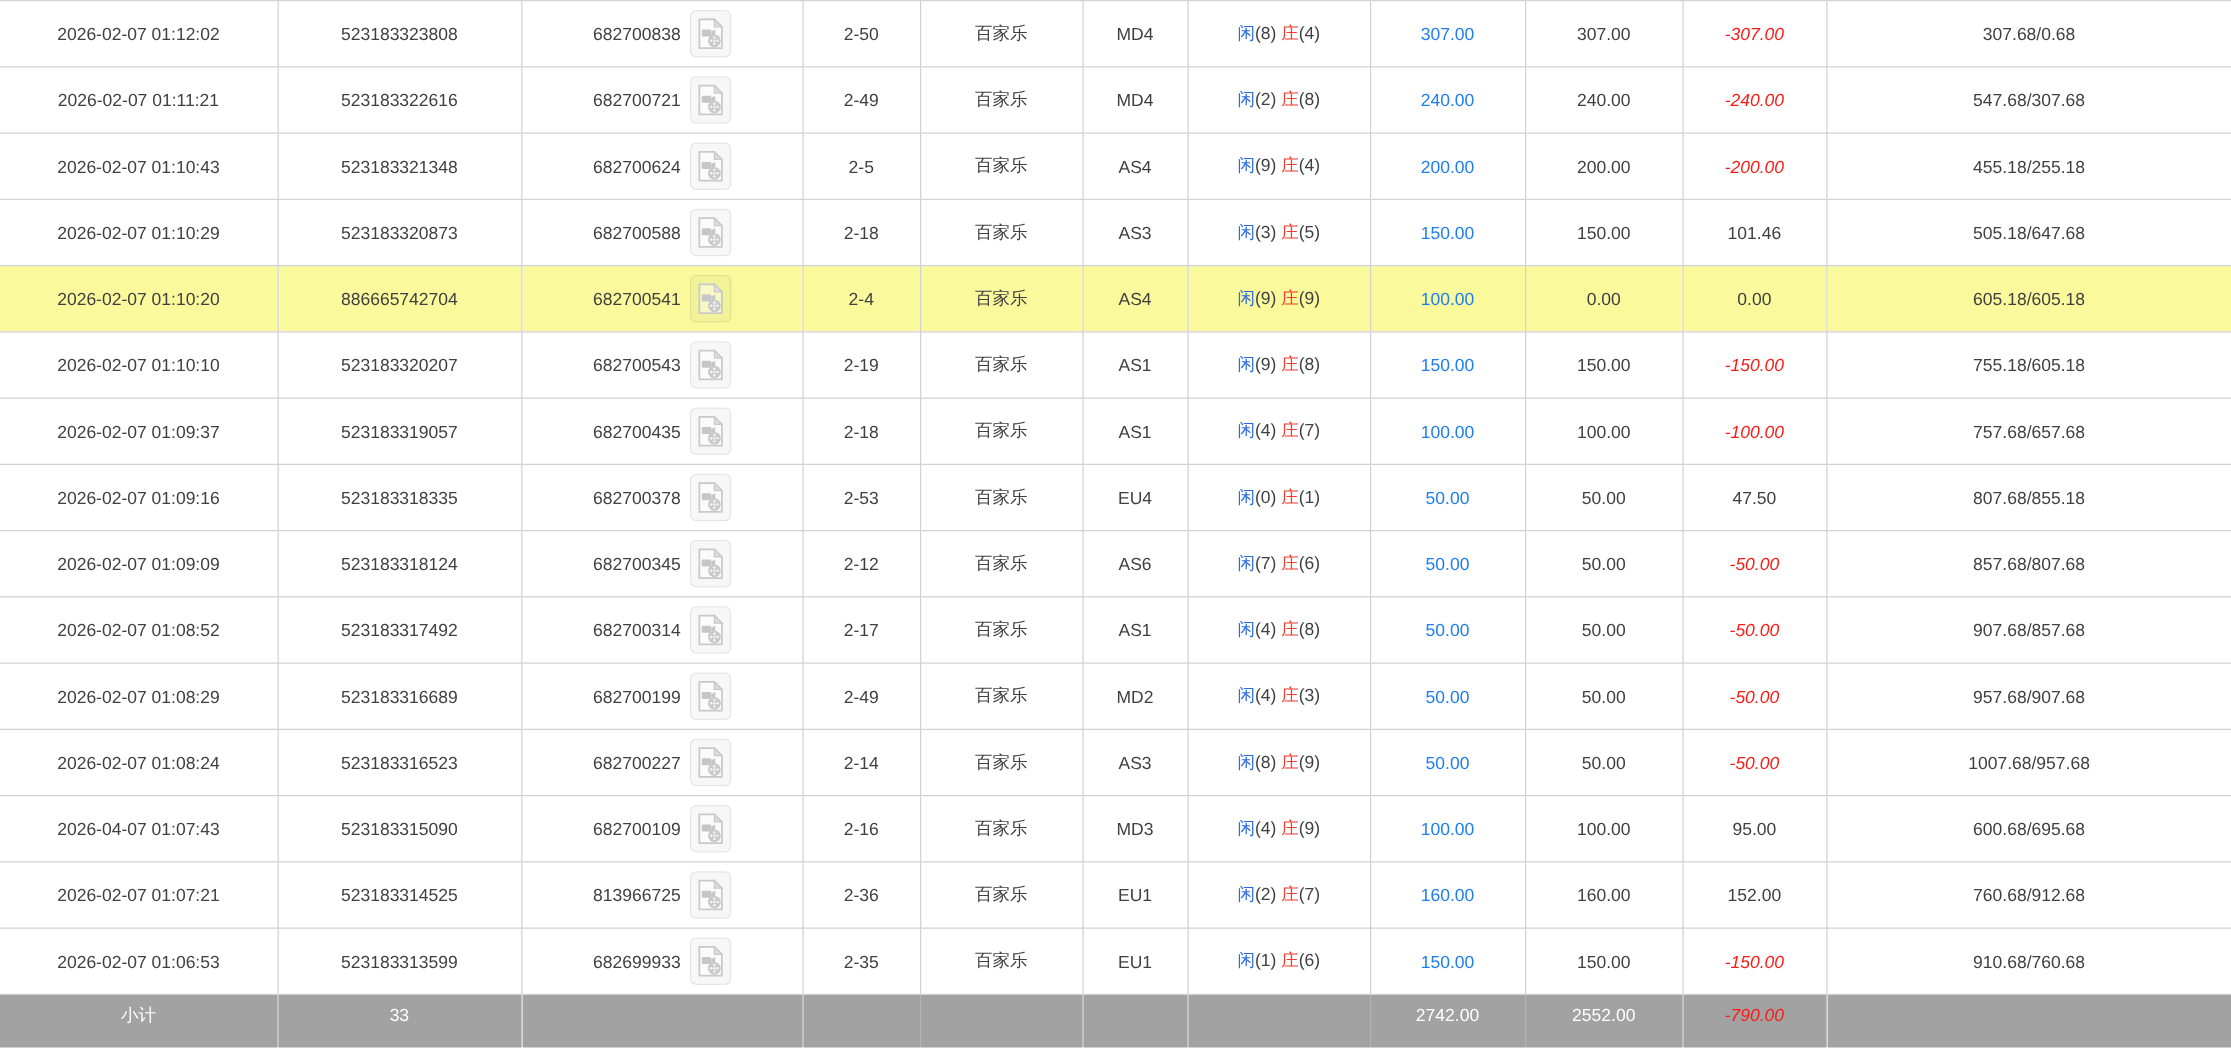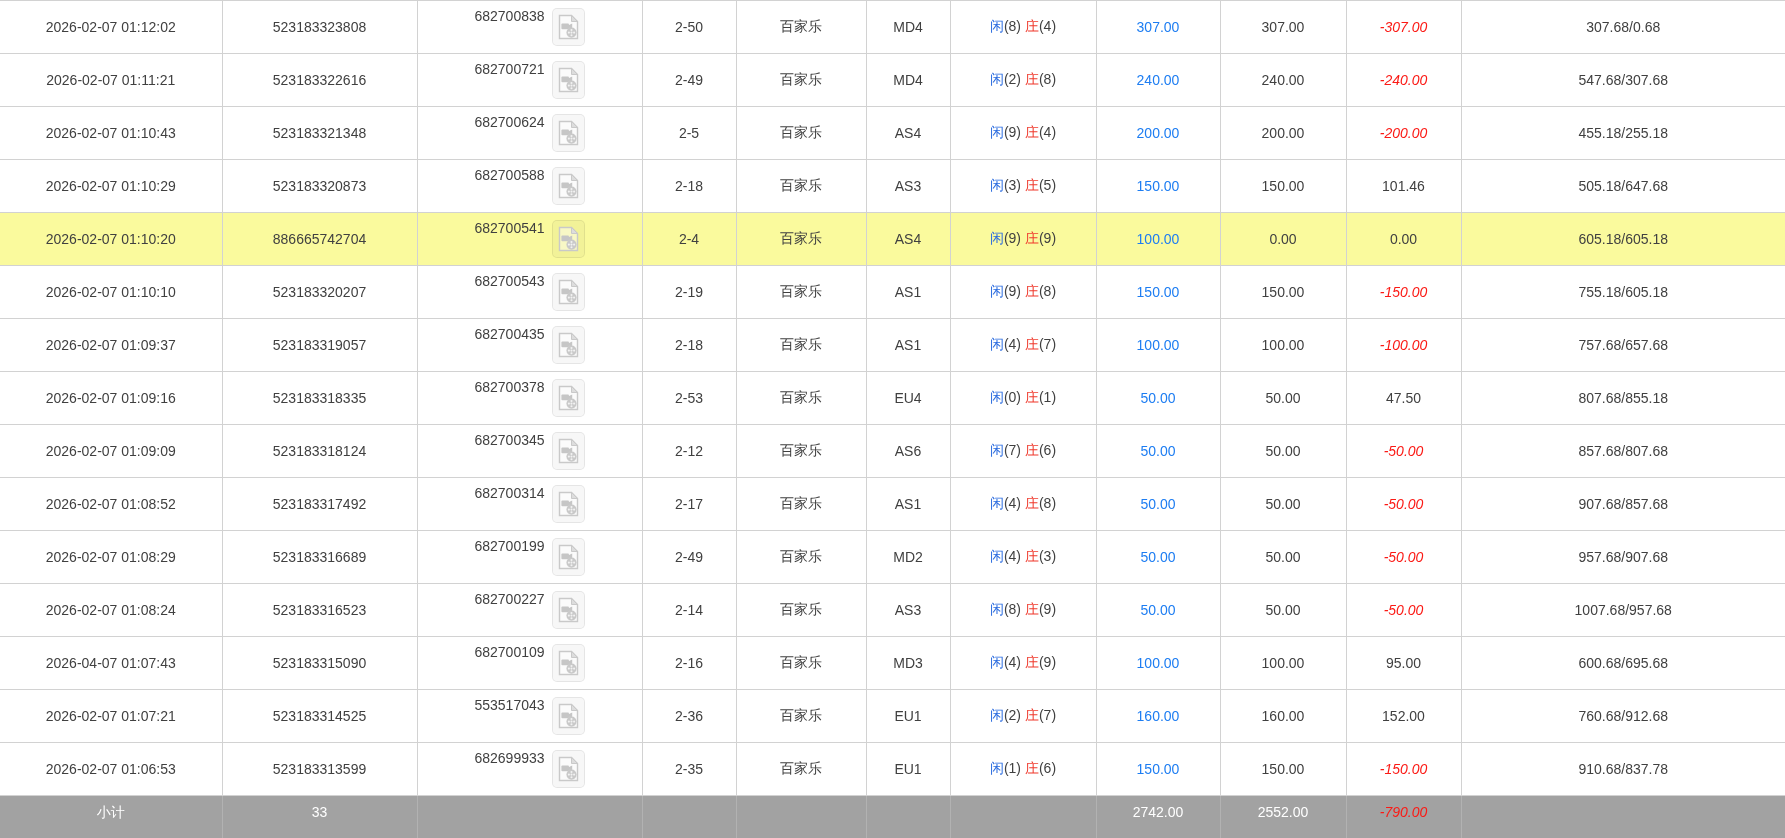--- a/index.html
+++ b/index.html
@@ -12,21 +12,21 @@
     text-align:center; vertical-align:middle;
     white-space:nowrap; overflow:hidden; padding:0;
   }
   td:first-child { border-left:none; }
   td:last-child  { border-right:none; }
   tr.highlight td { background:var(--highlight-yellow,#fafa9d);margin-left:20px; }
   .amt-blue { color:var(--bet-amount-blue,#1d7df2); }
   .p-label  { color:var(--player-blue,#2a6bdf); }
   .b-label  { color:var(--banker-red,#ef3a2d); }
   td.neg    { color:var(--negative-red,#fb1a15);font-style:italic; }
-  .round-inner { display:flex; align-items:flex-start; justify-content:center; gap:7px; }
+  .round-inner { display:flex; align-items:center; justify-content:center; gap:7px; }
   .video-btn {
     width:33px; height:38px; border-radius:5px;
     background:rgba(0,0,0,0.033); border:1px solid rgba(0,0,0,0.075);
     display:flex; align-items:center; justify-content:center; cursor:pointer;
   }
   tfoot tr { height:53px; }
   tfoot td {
     background:var(--summary-bg-gray,#a2a2a2); color:#fff;
     border-color:#b2b2b2; vertical-align:top; padding-top:8px;
   }
@@ -451,21 +451,21 @@
     <td class="amt-blue">100.00</td>
     <td>100.00</td>
     <td>95.00</td>
     <td>600.68/695.68</td>
   </tr>
       <tr>
     <td>2026-02-07 01:07:21</td>
     <td>523183314525</td>
     <td>
       <div class="round-inner">
-        <span>553517043</span>
+        <span>813966725</span>
         <span class="video-btn">
           <svg width="21" height="26" viewBox="0 0 21 26">
             <path d="M1.5 1.5 H13.5 L19.5 7.5 V24.5 H1.5 Z" fill="#ffffff" fill-opacity="0.45" stroke="#c9c9c9" stroke-width="1.4"></path>
             <path d="M13.5 1.5 L19.5 7.5 H13.5 Z" fill="#dddddd" stroke="#c9c9c9" stroke-width="1"></path>
             <rect x="3.4" y="9.6" width="7.6" height="5.6" rx="1" fill="#c6c6c6"></rect>
             <path d="M11 11.1 L14.2 9.5 V15.3 L11 13.7 Z" fill="#c6c6c6"></path>
             <circle cx="13.5" cy="18.6" r="5.1" fill="#c9c9c9"></circle>
             <circle cx="13.5" cy="18.6" r="1.05" fill="#f2f2f2"></circle>
             <circle cx="13.5" cy="16.0" r="1.05" fill="#f2f2f2"></circle>
             <circle cx="13.5" cy="21.2" r="1.05" fill="#f2f2f2"></circle>
@@ -506,21 +506,21 @@
         </span>
       </div>
     </td>
     <td>2-35</td>
     <td>百家乐</td>
     <td>EU1</td>
     <td><span class="p-label">闲</span><span>(1)</span> <span class="b-label"></span><span class="b-label">庄</span><span>(6)</span></td>
     <td class="amt-blue">150.00</td>
     <td>150.00</td>
     <td class="neg">-150.00</td>
-    <td>910.68/837.78</td>
+    <td>910.68/760.68</td>
   </tr>
     </tbody>
   <tfoot>
     <tr>
       <td>小计</td>
       <td>33</td>
       <td></td>
       <td></td>
       <td></td>
       <td></td>

